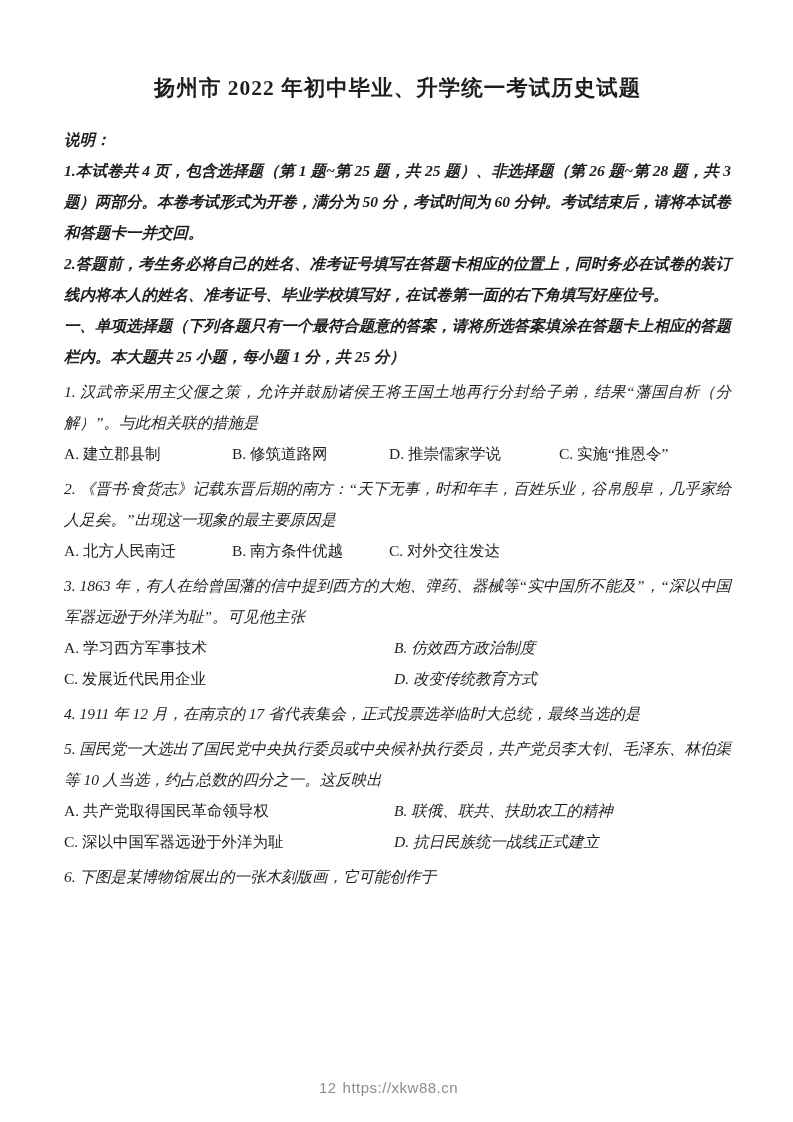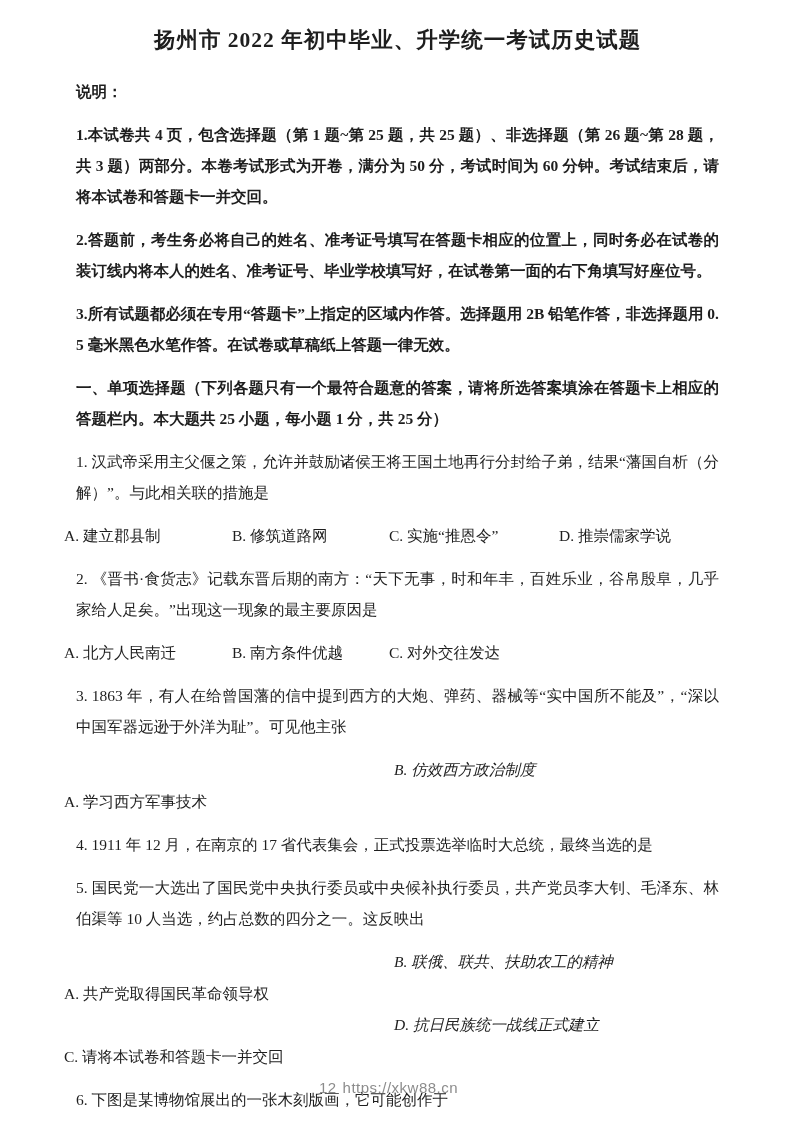--- a/index.html
+++ b/index.html
@@ -10,56 +10,57 @@
   .page {
     position: relative;
     width: 793px;
     height: 1122px;
     background: #ffffff;
     overflow: hidden;
     font-family: "Liberation Serif", serif;
     color: #1e1e1e;
   }
   .content {
-    padding: 24px 62px 0 64px;
+    padding: 72px 62px 0 64px;
   }
   .doc-title {
     margin: 0 0 20px 0;
     text-align: center;
     font-size: 21.5px;
     font-weight: bold;
     line-height: 32px;
     letter-spacing: 1px;
   }
   .para {
-    margin: 12px;
+    margin: 0;
     font-size: 15.5px;
     line-height: 31px;
     text-align: justify;
     word-break: break-all;
+    font-style: italic;
   }
   .bold {
     font-weight: bold;
   }
   .question {
     margin-top: 4px;
   }
   .options {
     display: flex;
     font-size: 15.5px;
     line-height: 31px;
   }
   .options .opt {
     white-space: nowrap;
   }
   .cols-4 .opt:nth-child(1) { width: 168px; }
   .cols-4 .opt:nth-child(2) { width: 157px; font-family: Liberation Serif, serif; }
   .cols-4 .opt:nth-child(3) { width: 170px; }
   .cols-4 .opt:nth-child(4) { flex: 1; }
-  .cols-2 .opt:nth-child(1) { width: 330px; margin-top: 32px; }
+  .cols-2 .opt:nth-child(1) { width: 330px; }
   .cols-2 .opt:nth-child(2) { flex: 1; font-style: italic; }
   .page-footer {
     position: absolute;
     left: 0;
     right: 16px;
     bottom: 26px;
     text-align: center;
     font-family: "Liberation Sans", sans-serif;
     font-size: 15px;
     color: #8c8c8c;
@@ -74,63 +75,66 @@
 <body>
 
 <div class="page">
   <div class="content">
 
     <h1 class="doc-title">扬州市 2022 年初中毕业、升学统一考试历史试题</h1>
 
     <p class="para bold">说明：</p>
     <p class="para bold">1.本试卷共 4 页，包含选择题（第 1 题~第 25 题，共 25 题）、非选择题（第 26 题~第 28 题，共 3 题）两部分。本卷考试形式为开卷，满分为 50 分，考试时间为 60 分钟。考试结束后，请将本试卷和答题卡一并交回。</p>
     <p class="para bold">2.答题前，考生务必将自己的姓名、准考证号填写在答题卡相应的位置上，同时务必在试卷的装订线内将本人的姓名、准考证号、毕业学校填写好，在试卷第一面的右下角填写好座位号。</p>
-    <p class="para bold">3.所有试题都必须在专用“答题卡”上指定的区域内作答。选择题用 2B 铅笔作答，非选择题用 0.5 毫米黑色水笔作答。在试卷或草稿纸上答题一律无效。</p>
 
     <p class="para bold">一、单项选择题（下列各题只有一个最符合题意的答案，请将所选答案填涂在答题卡上相应的答题栏内。本大题共 25 小题，每小题 1 分，共 25 分）</p>
 
     <div class="question">
       <p class="para">1. 汉武帝采用主父偃之策，允许并鼓励诸侯王将王国土地再行分封给子弟，结果“藩国自析（分解）”。与此相关联的措施是</p>
       <div class="options cols-4">
         <span class="opt">A. 建立郡县制</span>
         <span class="opt">B. 修筑道路网</span>
+        <span class="opt">D. 推崇儒家学说</span>
         <span class="opt">C. 实施“推恩令”</span>
-        <span class="opt">D. 推崇儒家学说</span>
       </div>
     </div>
 
     <div class="question">
       <p class="para">2. 《晋书·食货志》记载东晋后期的南方：“天下无事，时和年丰，百姓乐业，谷帛殷阜，几乎家给人足矣。”出现这一现象的最主要原因是</p>
       <div class="options cols-4">
         <span class="opt">A. 北方人民南迁</span>
         <span class="opt">B. 南方条件优越</span>
         <span class="opt">C. 对外交往发达</span>
       </div>
     </div>
 
     <div class="question">
       <p class="para">3. 1863 年，有人在给曾国藩的信中提到西方的大炮、弹药、器械等“实中国所不能及”，“深以中国军器远逊于外洋为耻”。可见他主张</p>
       <div class="options cols-2">
         <span class="opt">A. 学习西方军事技术</span>
         <span class="opt">B. 仿效西方政治制度</span>
       </div>
+      <div class="options cols-2">
+        <span class="opt">C. 发展近代民用企业</span>
+        <span class="opt">D. 改变传统教育方式</span>
+      </div>
     </div>
 
     <div class="question">
       <p class="para">4. 1911 年 12 月，在南京的 17 省代表集会，正式投票选举临时大总统，最终当选的是</p>
     </div>
 
     <div class="question">
       <p class="para">5. 国民党一大选出了国民党中央执行委员或中央候补执行委员，共产党员李大钊、毛泽东、林伯渠等 10 人当选，约占总数的四分之一。这反映出</p>
       <div class="options cols-2">
         <span class="opt">A. 共产党取得国民革命领导权</span>
         <span class="opt">B. 联俄、联共、扶助农工的精神</span>
       </div>
       <div class="options cols-2">
-        <span class="opt">C. 请将本试卷和答题卡一并交回</span>
+        <span class="opt">C. 深以中国军器远逊于外洋为耻</span>
         <span class="opt">D. 抗日民族统一战线正式建立</span>
       </div>
     </div>
 
     <div class="question">
       <p class="para">6. 下图是某博物馆展出的一张木刻版画，它可能创作于</p>
     </div>
 
   </div>
 

